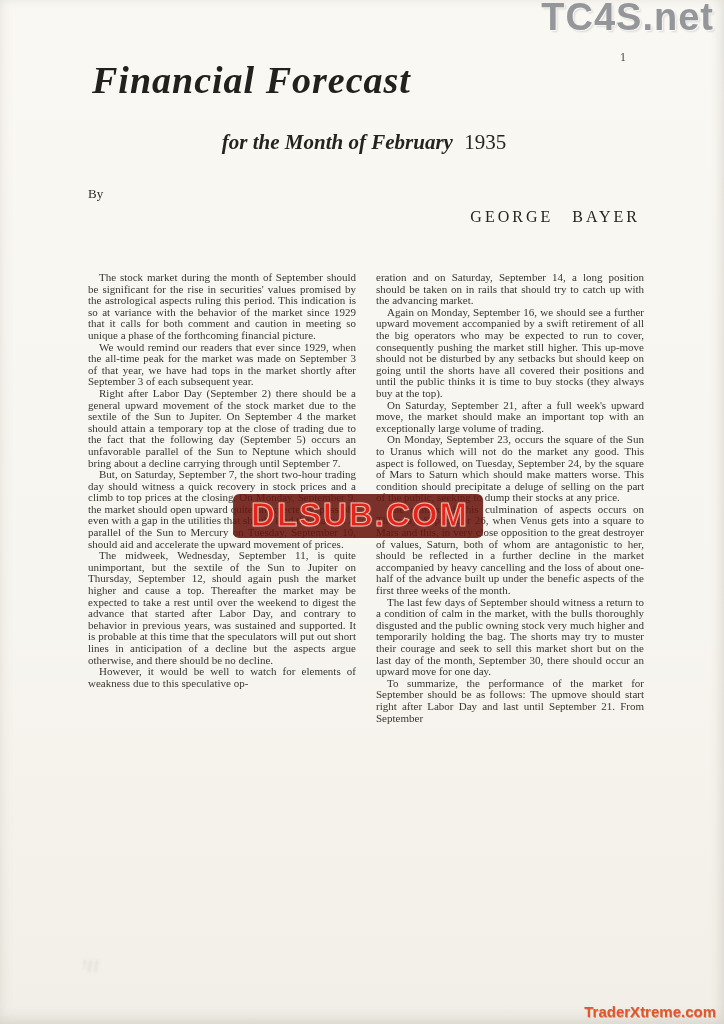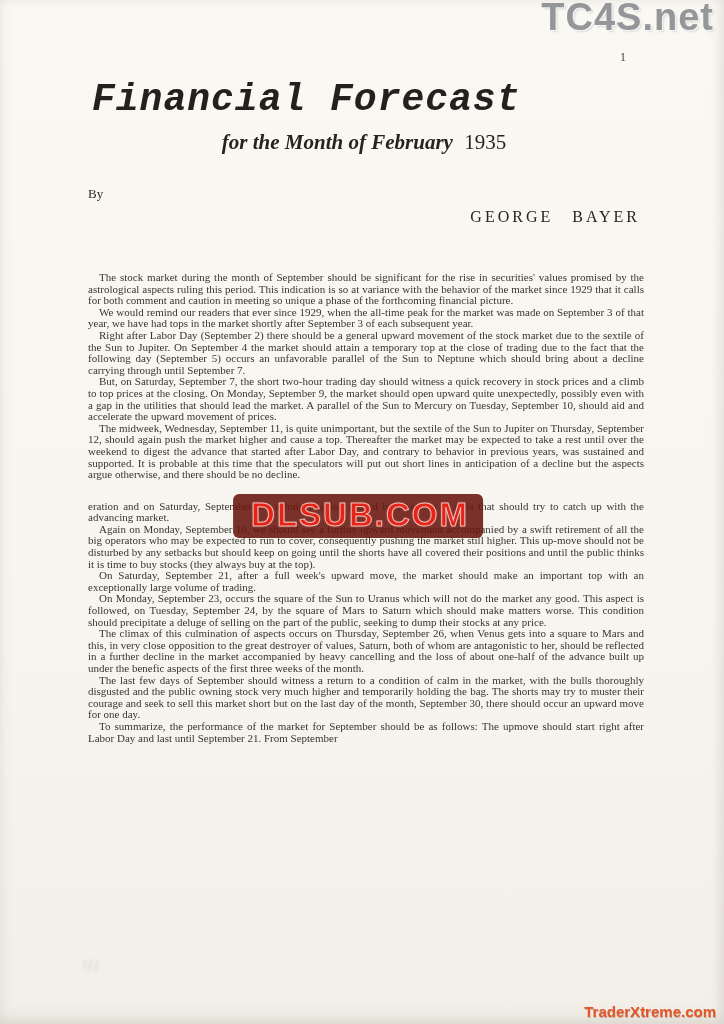--- a/index.html
+++ b/index.html
@@ -21,25 +21,24 @@
     font-weight:bold;font-size:38px;
     color:#94969a;
     letter-spacing:1px;
     text-shadow:1px 1px 0 rgba(255,255,255,0.7), 2px 2px 2px rgba(0,0,0,0.12);
   }
   .page-num{
     position:absolute;top:50px;left:620px;
     font-size:12px;color:#4a4842;
   }
   .title{
-    position:absolute;top:78px;left:92px;margin:0;
+    position:absolute;top:58px;left:92px;margin:0;
     font-style:italic;font-weight:bold;
     font-size:38px;color:#23211d;
     letter-spacing:1px;
-    font-family:Liberation Mono, monospace;
   }
   .subtitle{
     position:absolute;top:130px;left:88px;right:84px;
     text-align:center;
     font-size:21px;color:#26241f;
   }
   .subtitle .sub-it{font-style:italic;font-weight:bold;}
   .subtitle .sub-year{font-style:normal;font-weight:normal;margin-left:6px;}
   .byline{
     position:absolute;top:186px;left:88px;right:84px;
@@ -47,21 +46,20 @@
   }
   .author{
     position:absolute;top:208px;left:88px;right:84px;
     text-align:right;font-size:16px;color:#25231e;
     letter-spacing:3px;word-spacing:12px;
   }
   .columns{
     position:absolute;top:272px;left:88px;right:80px;
     display:flex;gap:20px;
     color:#38362f;
-    flex-direction:column;
   }
   .col{
     flex:1 1 0;
     font-size:11px;line-height:11.6px;
     text-align:justify;
   }
   .col p{margin:0;text-indent:11px;}
   .col p.no-indent{text-indent:0;}
   .dlsub{
     position:absolute;top:494px;left:50%;
@@ -113,20 +111,21 @@
 
   <div class="author">GEORGE BAYER</div>
 
   <div class="columns">
     <div class="col" id="col-left">
         <p>The stock market during the month of September should be significant for the rise in securities' values promised by the astrological aspects ruling this period. This indication is so at variance with the behavior of the market since 1929 that it calls for both comment and caution in meeting so unique a phase of the forthcoming financial picture.</p>
         <p>We would remind our readers that ever since 1929, when the all-time peak for the market was made on September 3 of that year, we have had tops in the market shortly after September 3 of each subsequent year.</p>
         <p>Right after Labor Day (September 2) there should be a general upward movement of the stock market due to the sextile of the Sun to Jupiter. On September 4 the market should attain a temporary top at the close of trading due to the fact that the following day (September 5) occurs an unfavorable parallel of the Sun to Neptune which should bring about a decline carrying through until September 7.</p>
         <p>But, on Saturday, September 7, the short two-hour trading day should witness a quick recovery in stock prices and a climb to top prices at the closing. On Monday, September 9, the market should open upward quite unexpectedly, possibly even with a gap in the utilities that should lead the market. A parallel of the Sun to Mercury on Tuesday, September 10, should aid and accelerate the upward movement of prices.</p>
         <p>The midweek, Wednesday, September 11, is quite unimportant, but the sextile of the Sun to Jupiter on Thursday, September 12, should again push the market higher and cause a top. Thereafter the market may be expected to take a rest until over the weekend to digest the advance that started after Labor Day, and contrary to behavior in previous years, was sustained and supported. It is probable at this time that the speculators will put out short lines in anticipation of a decline but the aspects argue otherwise, and there should be no decline.</p>
+        <p>However, it would be well to watch for elements of weakness due to this speculative op-</p>
       </div>
     <div class="col" id="col-right">
         <p class="no-indent">eration and on Saturday, September 14, a long position should be taken on in rails that should try to catch up with the advancing market.</p>
         <p>Again on Monday, September 16, we should see a further upward movement accompanied by a swift retirement of all the big operators who may be expected to run to cover, consequently pushing the market still higher. This up-move should not be disturbed by any setbacks but should keep on going until the shorts have all covered their positions and until the public thinks it is time to buy stocks (they always buy at the top).</p>
         <p>On Saturday, September 21, after a full week's upward move, the market should make an important top with an exceptionally large volume of trading.</p>
         <p>On Monday, September 23, occurs the square of the Sun to Uranus which will not do the market any good. This aspect is followed, on Tuesday, September 24, by the square of Mars to Saturn which should make matters worse. This condition should precipitate a deluge of selling on the part of the public, seeking to dump their stocks at any price.</p>
         <p>The climax of this culmination of aspects occurs on Thursday, September 26, when Venus gets into a square to Mars and this, in very close opposition to the great destroyer of values, Saturn, both of whom are antagonistic to her, should be reflected in a further decline in the market accompanied by heavy cancelling and the loss of about one-half of the advance built up under the benefic aspects of the first three weeks of the month.</p>
         <p>The last few days of September should witness a return to a condition of calm in the market, with the bulls thoroughly disgusted and the public owning stock very much higher and temporarily holding the bag. The shorts may try to muster their courage and seek to sell this market short but on the last day of the month, September 30, there should occur an upward move for one day.</p>
         <p>To summarize, the performance of the market for September should be as follows: The upmove should start right after Labor Day and last until September 21. From September</p>
       </div>

